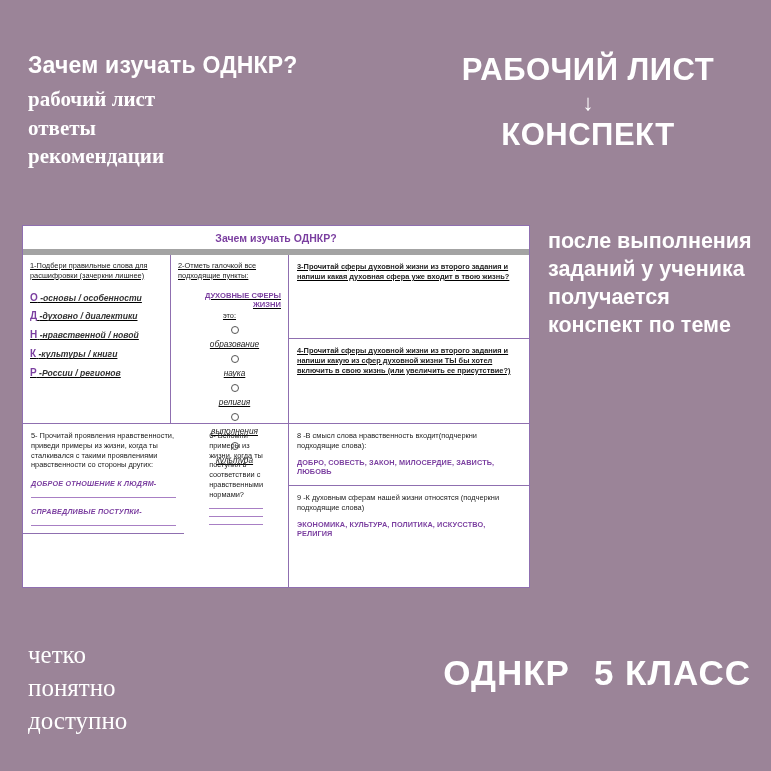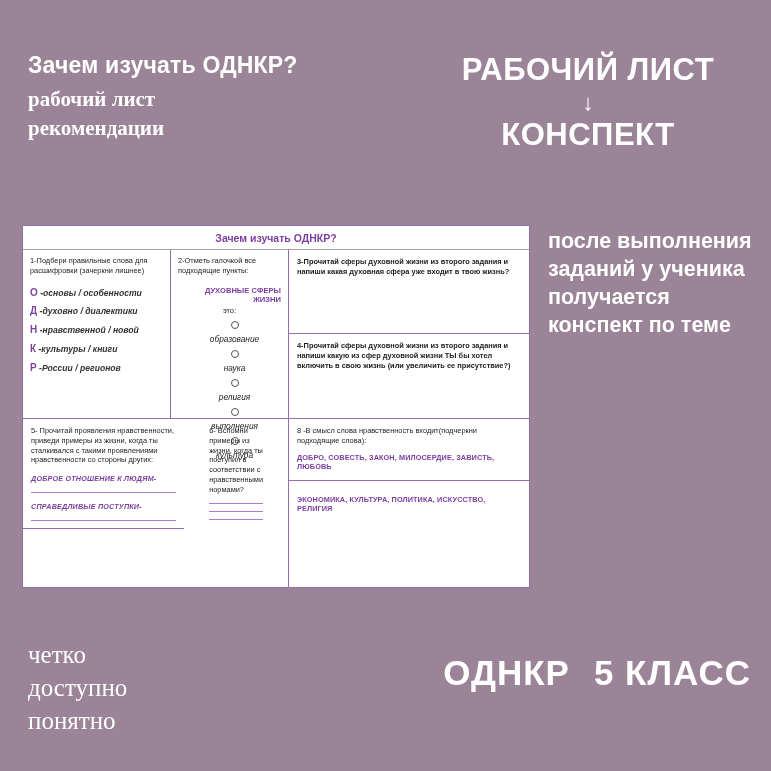--- a/index.html
+++ b/index.html
@@ -121,22 +121,23 @@
   }
   .sheet-title {
     text-align: center;
     color: #7b3fa0;
     font-size: 10.5px;
     font-weight: bold;
     padding: 6px 0 5px 0;
   }
   .sheet-top {
     display: flex;
-    border-top: 1px solid #a3a3a3;
+    border-top: 6px solid #a3a3a3;
     height: 168px;
+    text-decoration: underline;
   }
   .col {
     box-sizing: border-box;
     padding: 6px 7px;
   }
   .col-1 { width: 148px; border-right: 1px solid #8f6fb0; }
   .col-2 { width: 118px; border-right: 1px solid #8f6fb0; }
   .col-3 { flex: 1; display: flex; flex-direction: column; }
 
   .q-text {
@@ -253,35 +254,36 @@
   }
 </style>
 </head>
 <body>
 
 <div class="page">
 
   <div class="tl-block">
     <div class="tl-title">Зачем изучать ОДНКР?</div>
     <div class="tl-line">рабочий лист</div>
+    <div class="tl-line">ответы</div>
     <div class="tl-line">рекомендации</div>
   </div>
 
   <div class="tr-block">
     <div class="tr-main">РАБОЧИЙ ЛИСТ</div>
     <div class="tr-arrow">↓</div>
     <div class="tr-sub">КОНСПЕКТ</div>
   </div>
 
   <div class="right-para">после выполнения заданий у ученика получается конспект по теме</div>
 
   <div class="bl-block">
     <div>четко</div>
+    <div>понятно</div>
     <div>доступно</div>
-    <div>понятно</div>
   </div>
 
   <div class="br-block">
     <span>ОДНКР</span><span class="gap"></span><span>5 КЛАСС</span>
   </div>
 
   <div class="sheet">
 
     <div class="sheet-title">Зачем изучать ОДНКР?</div>
 
@@ -367,19 +369,20 @@
           <div class="rule tight"></div>
         </div>
       </div>
 
       <div class="bcol-right">
         <div class="cell-8">
           <div class="q-text">8 -В смысл слова нравственность входит(подчеркни подходящие слова):</div>
           <div class="answer-words">ДОБРО, СОВЕСТЬ, ЗАКОН, МИЛОСЕРДИЕ, ЗАВИСТЬ, ЛЮБОВЬ</div>
         </div>
         <div class="cell-9">
+          <div class="q-text">9 -К духовным сферам нашей жизни относятся (подчеркни подходящие слова)</div>
           <div class="answer-words">ЭКОНОМИКА, КУЛЬТУРА, ПОЛИТИКА, ИСКУССТВО, РЕЛИГИЯ</div>
         </div>
       </div>
     </div>
 
   </div>
 </div>
 
 </body></html>

